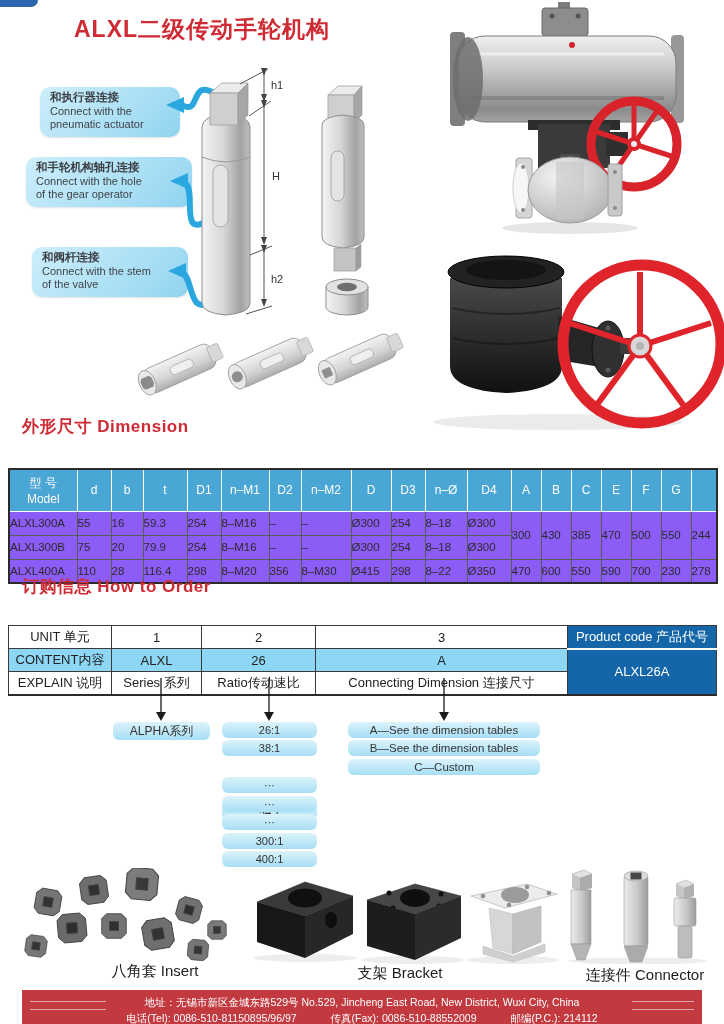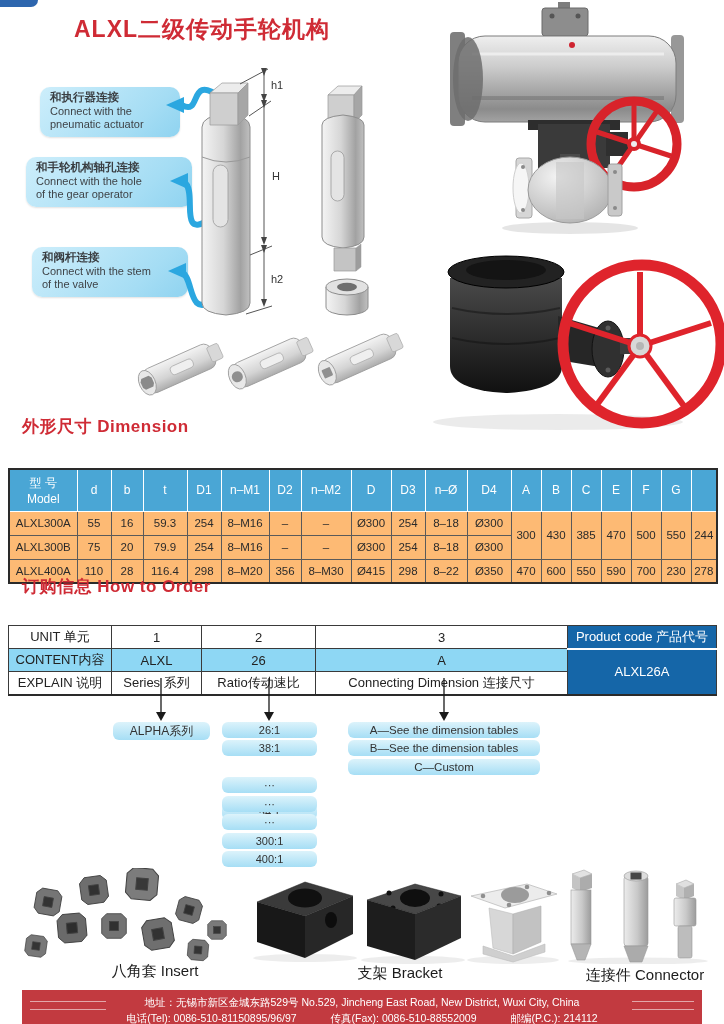--- a/index.html
+++ b/index.html
@@ -21,21 +21,21 @@
   .callout .cn{font-size:11.5px;font-weight:bold;color:#3a3e42;}
   .callout .en{font-size:11px;}
 
   
   table{border-collapse:collapse;table-layout:fixed;margin-top:20px;}
   .dim-table{left:8px;top:448px;width:708px;font-size:11.5px;border:2px solid #2a2a2a;}
   .dim-table th{background:#4aa6d5;color:#fff;font-weight:normal;border:1px solid #fff;
                 padding:0;font-size:12px;}
   .dim-table thead tr{height:42px;}
   .dim-table tbody tr{height:24px;}
-  .dim-table td{border:1px solid #5a5a5a;text-align:center;color:#2b2b2b;background:#fdba74;padding:0;}
+  .dim-table td{border:1px solid #5a5a5a;text-align:left;color:#2b2b2b;background:#8b5cf6;padding:0;}
 
   
   .ord-table{left:8px;top:605px;width:708px;font-size:13px;border:1px solid #3a3a3a;
              border-bottom:2px solid #2a2a2a;}
   .ord-table tr{height:23px;}
   .ord-table td{border:1px solid #3a3a3a;text-align:center;color:#222;background:#fff;padding:0;}
   .ord-table td.lt{background:#8ed7f4;}
   .ord-table td.dk{background:#1566a8;color:#fff;}
   .ord-table td.dk2{background:#1566a8;color:#fff;border-top:2px solid #fff;}
 

